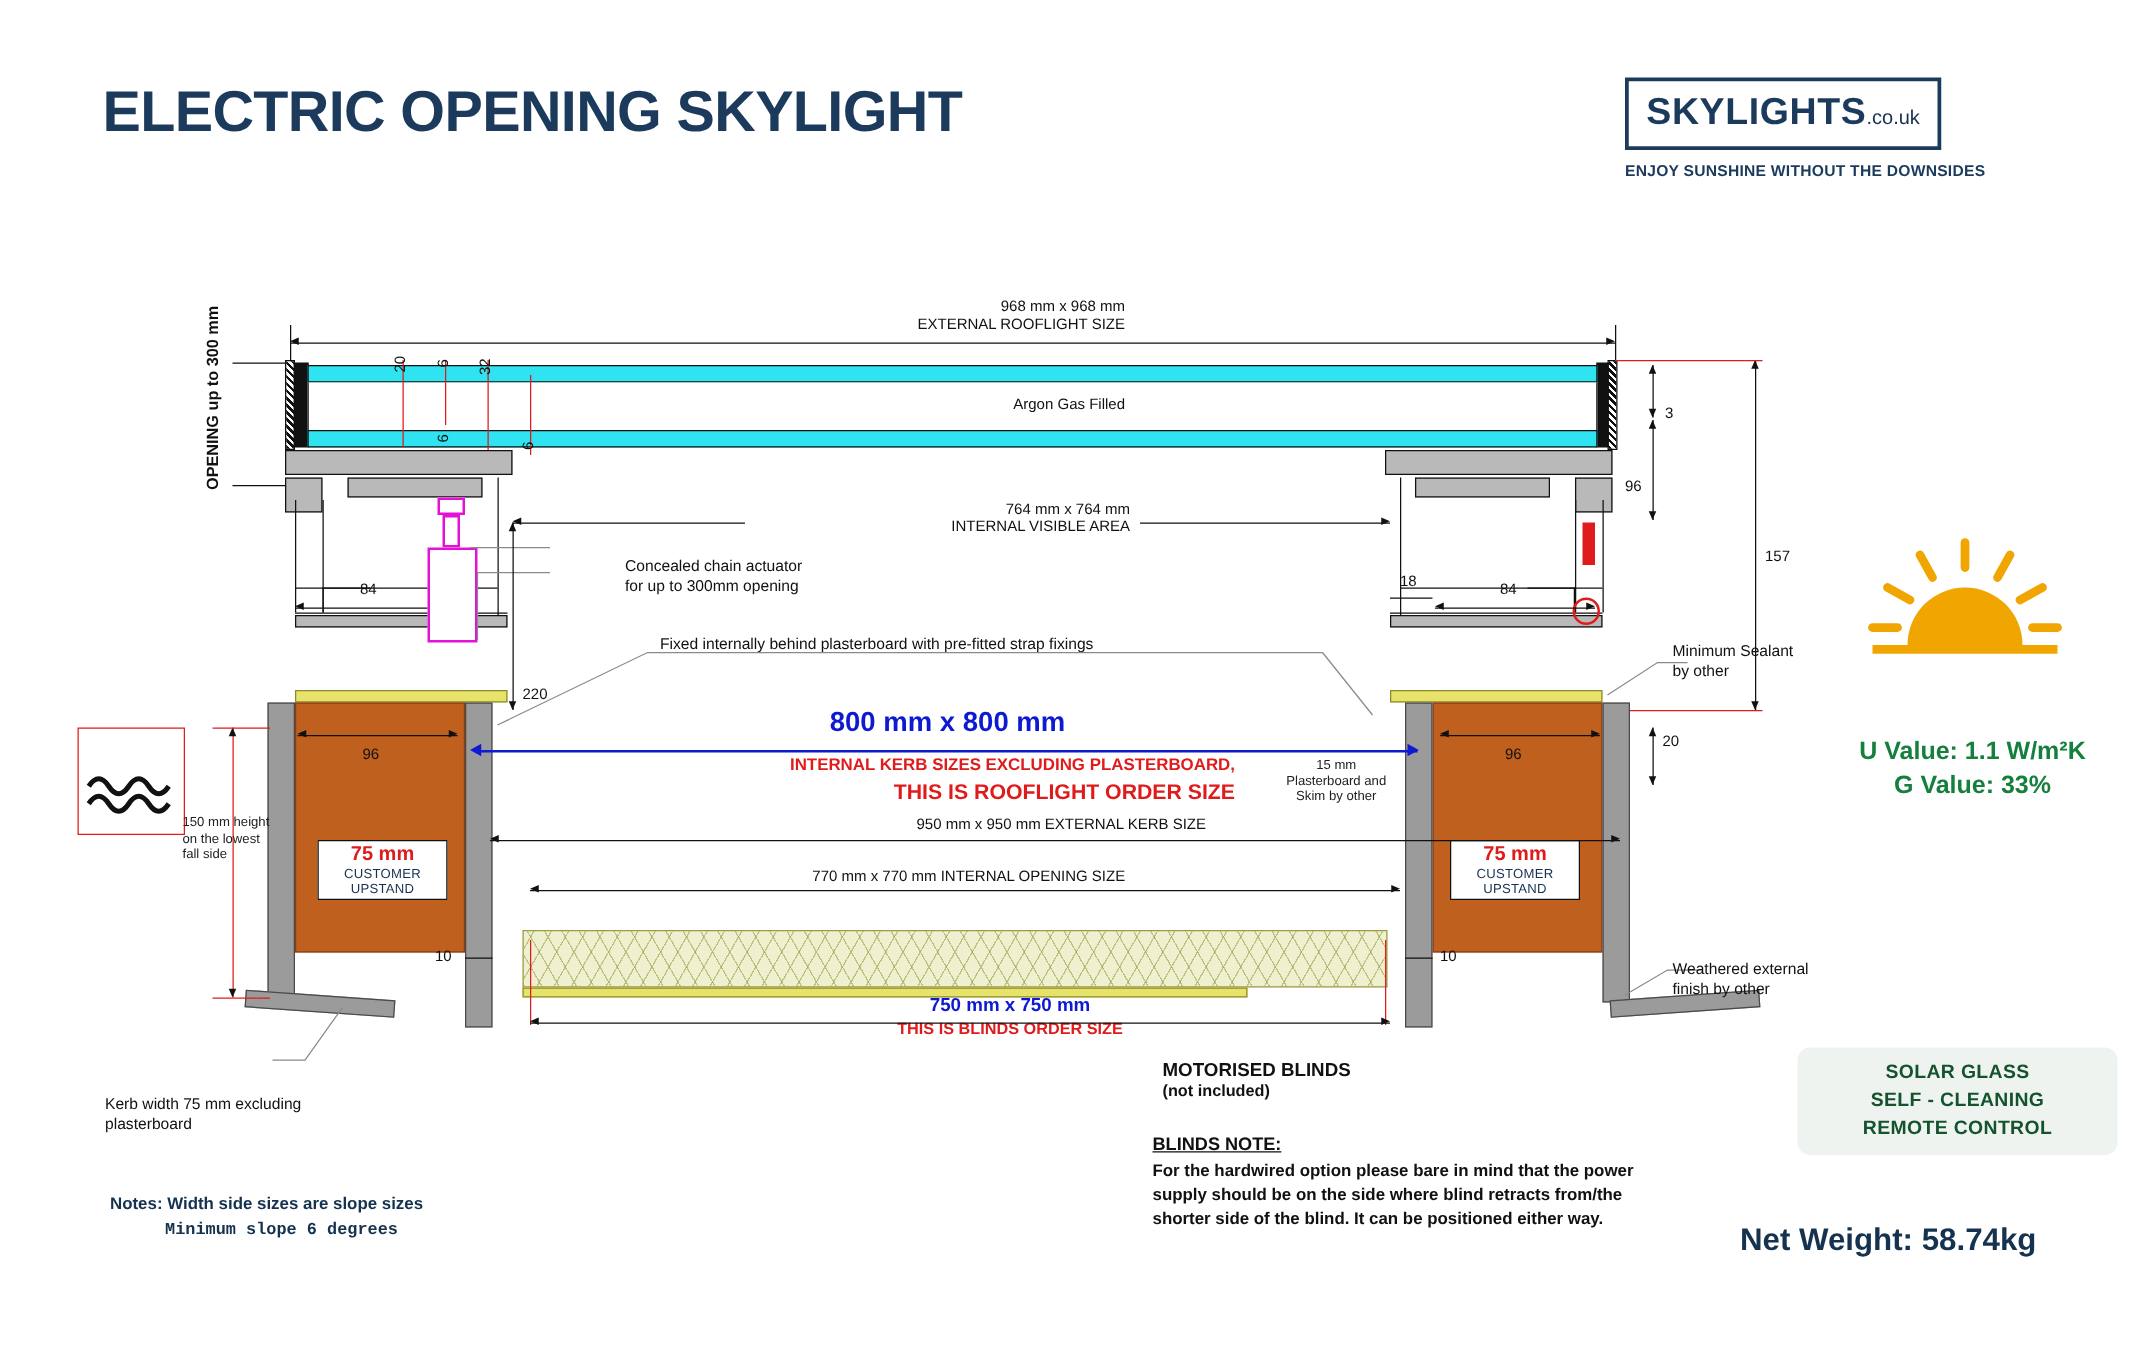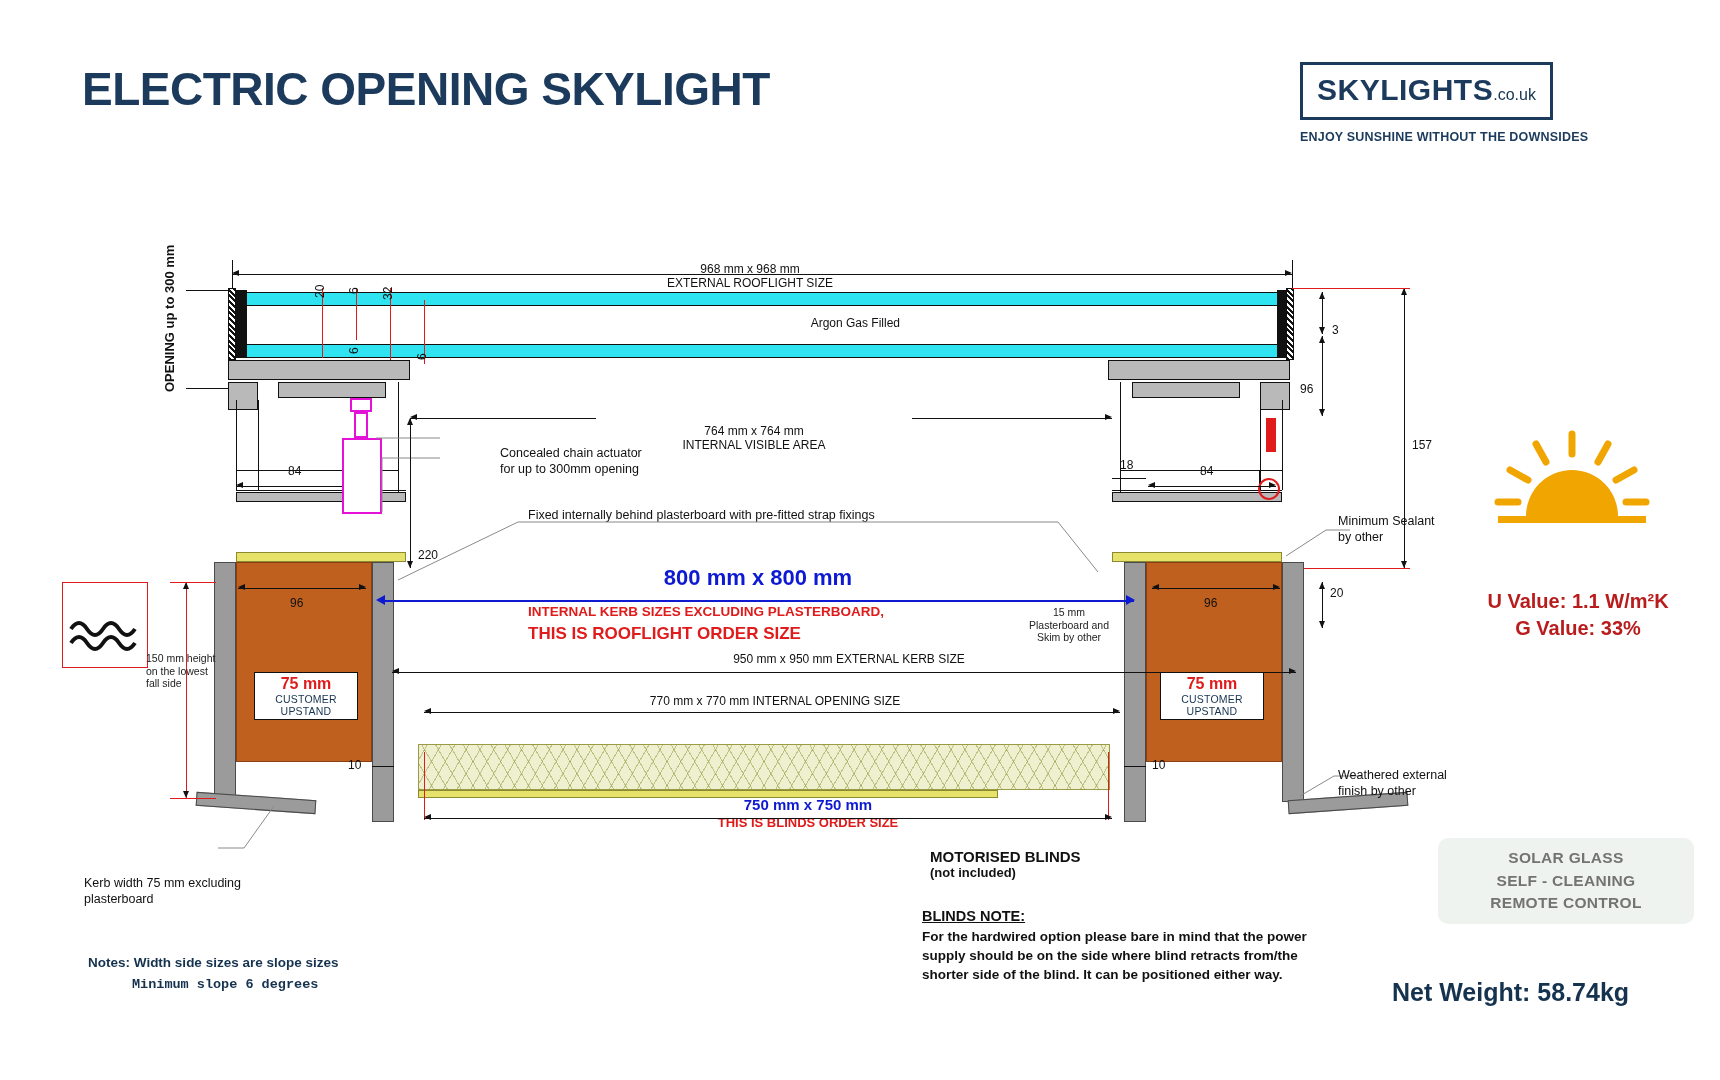--- a/index.html
+++ b/index.html
@@ -36,21 +36,21 @@
   }
   #logo-tagline {
     margin-top: 10px;
     font-size: 12.5px; font-weight: bold; letter-spacing: 0.2px;
     color: #1b3a5c;
     text-align: left;
   }
 
   
   .lbl { font-size: 12.5px; color: #111; line-height: 1.25; }
-  .lbl-c { text-align: center; margin-top: 24px; }
+  .lbl-c { text-align: right; }
   .dimtxt { font-size: 12px; color: #111; }
   .small { font-size: 10.5px; color: #222; line-height: 1.2; }
   .bold { font-weight: bold; }
   .red { color: #e01b1b; }
   .blue { color: #0d1ad1; }
 
   
   .hline { background: #111; height: 1px; }
   .vline { background: #111; width: 1px; }
   .rline { background: #e01b1b; }
@@ -81,27 +81,27 @@
   .cust-box {
     background: #fff; border: 1px solid #111; text-align: center;
     padding: 2px 4px;
   }
   .cust-box .mm { color: #e01b1b; font-weight: bold; font-size: 16px; }
   .cust-box .t { font-size: 10.5px; letter-spacing: 0.2px; }
 
   
   #sun-wrap { left: 1492px; top: 430px; width: 160px; height: 100px; }
   #uvals { left: 1462px; top: 588px; width: 232px; text-align: center; }
-  #uvals div { font-size: 20px; font-weight: bold; color: #b91c1c; line-height: 1.35; }
+  #uvals div { font-size: 20px; font-weight: bold; color: #15803d; line-height: 1.35; }
   #feature-box {
     left: 1438px; top: 838px; width: 256px; height: 86px;
     background: #eef3f0; border-radius: 10px;
     display: flex; flex-direction: column; align-items: center; justify-content: center;
   }
-  #feature-box div { font-size: 15.5px; font-weight: bold; color: #737373; line-height: 1.45; letter-spacing: 0.3px; }
+  #feature-box div { font-size: 15.5px; font-weight: bold; color: #14532d; line-height: 1.45; letter-spacing: 0.3px; }
   #netweight { left: 1392px; top: 978px; font-size: 25px; font-weight: bold; color: #15324f; }
 
   
   #sizes { left: 400px; top: 938px; }
   #sizes div { font-size: 27px; font-weight: bold; color: #15324f; line-height: 1.45; }
   #notes { left: 88px; top: 952px; font-size: 13.5px; font-weight: bold; color: #15324f; line-height: 1.6; }
   #blinds-note { left: 922px; top: 908px; width: 400px; }
   #blinds-note .hd { font-size: 14.5px; font-weight: bold; text-decoration: underline; color: #111; }
   #blinds-note p { margin: 4px 0 0 0; font-size: 13.5px; font-weight: bold; color: #111; line-height: 1.4; }
   #motorised { left: 930px; top: 848px; }
@@ -297,21 +297,21 @@
 <div class="abs arrowU" style="left:1318.5px; top:582px;"></div>
 <div class="abs arrowD" style="left:1318.5px; top:621px;"></div>
 <div class="abs dimtxt" style="left:1330px; top:586px;">20</div>
 
 <div class="abs bline" style="left:382px; top:600px; width:752px; height:2px;"></div>
 <div class="abs" style="left:376px;top:595px;width:0;height:0;border-top:5px solid transparent;border-bottom:5px solid transparent;border-right:9px solid #0d1ad1;"></div>
 <div class="abs" style="left:1126px;top:595px;width:0;height:0;border-top:5px solid transparent;border-bottom:5px solid transparent;border-left:9px solid #0d1ad1;"></div>
 <div class="abs" style="left:558px; top:565px; width:400px; text-align:center;">
   <div class="bold blue" style="font-size:22px;">800 mm x 800 mm</div>
 </div>
-<div class="abs" style="left:528px; top:602px; width:460px; text-align:left;">
+<div class="abs" style="left:528px; top:602px; width:460px; text-align:right;">
   <div class="bold red" style="font-size:13.5px; line-height:1.45;">INTERNAL KERB SIZES EXCLUDING PLASTERBOARD,</div>
   <div class="bold red" style="font-size:17px; line-height:1.45;">THIS IS ROOFLIGHT ORDER SIZE</div>
 </div>
 
 <div class="abs small" style="left:1026px; top:606px; width:86px; text-align:center;">15 mm Plasterboard and Skim by other</div>
 
 <div class="abs hline" style="left:392px; top:672px; width:904px;"></div>
 <div class="abs arrowL" style="left:392px; top:668px;"></div>
 <div class="abs arrowR" style="left:1289px; top:668px;"></div>
 <div class="abs dimtxt" style="left:614px; top:652px; width:470px; text-align:center;">950 mm x 950 mm EXTERNAL KERB SIZE</div>

